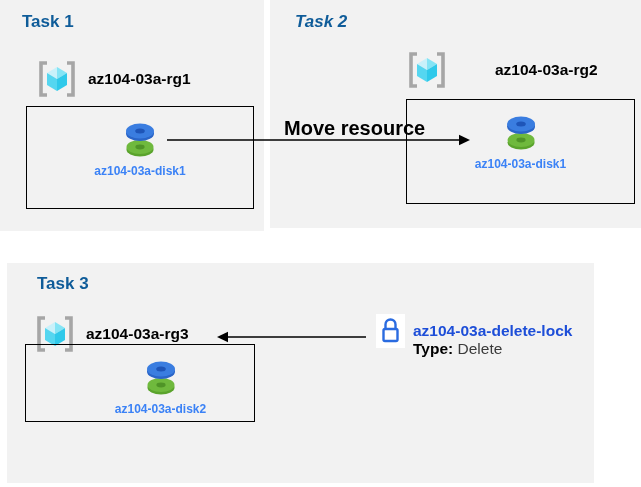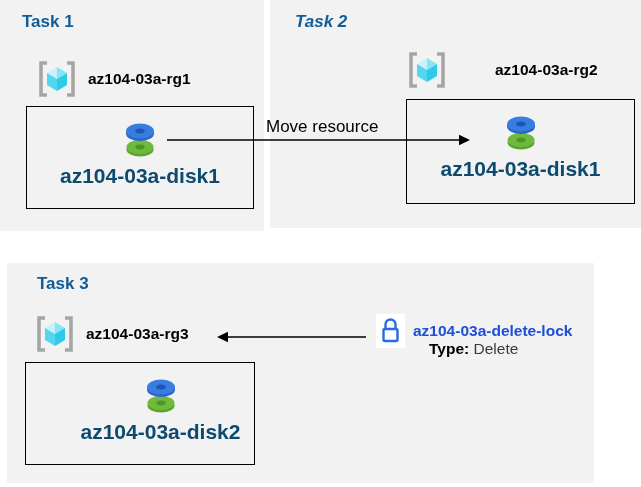--- a/index.html
+++ b/index.html
@@ -22,33 +22,33 @@
   #rg-row-2{left:406px;top:51px;gap:47px;}
   #rg-row-3{left:34px;top:315px;}
   .rg-label{font-weight:bold;font-size:15.5px;color:#000;white-space:nowrap;}
 
   .res-box{
     position:absolute;border:1.5px solid #000;box-sizing:border-box;
     display:flex;flex-direction:column;align-items:center;padding-top:13px;
   }
   #box-1{left:26px;top:106px;width:228px;height:103px;}
   #box-2{left:406px;top:99px;width:229px;height:105px;}
-  #box-3{left:25px;top:362px;width:230px;height:103px;padding-left:41px;}
-  .res-label{margin-top:4px;font-weight:bold;font-size:21px;color:#0c4a6e;white-space:nowrap;}
+  #box-3{left:25px;top:344px;width:230px;height:78px;padding-left:41px;}
+  .res-label{margin-top:4px;font-weight:bold;font-size:12px;color:#3b82f6;white-space:nowrap;}
 
   .overlay{position:absolute;left:0;top:0;pointer-events:none;}
 
-  .move-label{position:absolute;left:266px;top:117px;font-weight:normal;font-size:17px;color:#000;white-space:nowrap;}
+  .move-label{position:absolute;left:284px;top:117px;font-weight:bold;font-size:20px;color:#000;white-space:nowrap;}
 
   .lock-badge{
     position:absolute;left:376px;top:314px;width:29px;height:34px;background:#fff;
     display:flex;align-items:center;justify-content:center;
   }
   .lock-name{position:absolute;left:413px;top:322px;font-weight:bold;font-size:15.5px;color:#1d4ed8;white-space:nowrap;}
-  .lock-type{position:absolute;left:413px;top:340px;font-size:15.5px;color:#3a3a3a;white-space:nowrap;margin-left:16px;}
+  .lock-type{position:absolute;left:413px;top:340px;font-size:15.5px;color:#3a3a3a;white-space:nowrap;}
   .lock-type .b{font-weight:bold;color:#000;}
 </style>
 </head>
 <body>
 
 <div class="stage">
 
   <div class="panel" id="panel-task1"></div>
   <div class="panel" id="panel-task2"></div>
   <div class="panel" id="panel-task3"></div>

